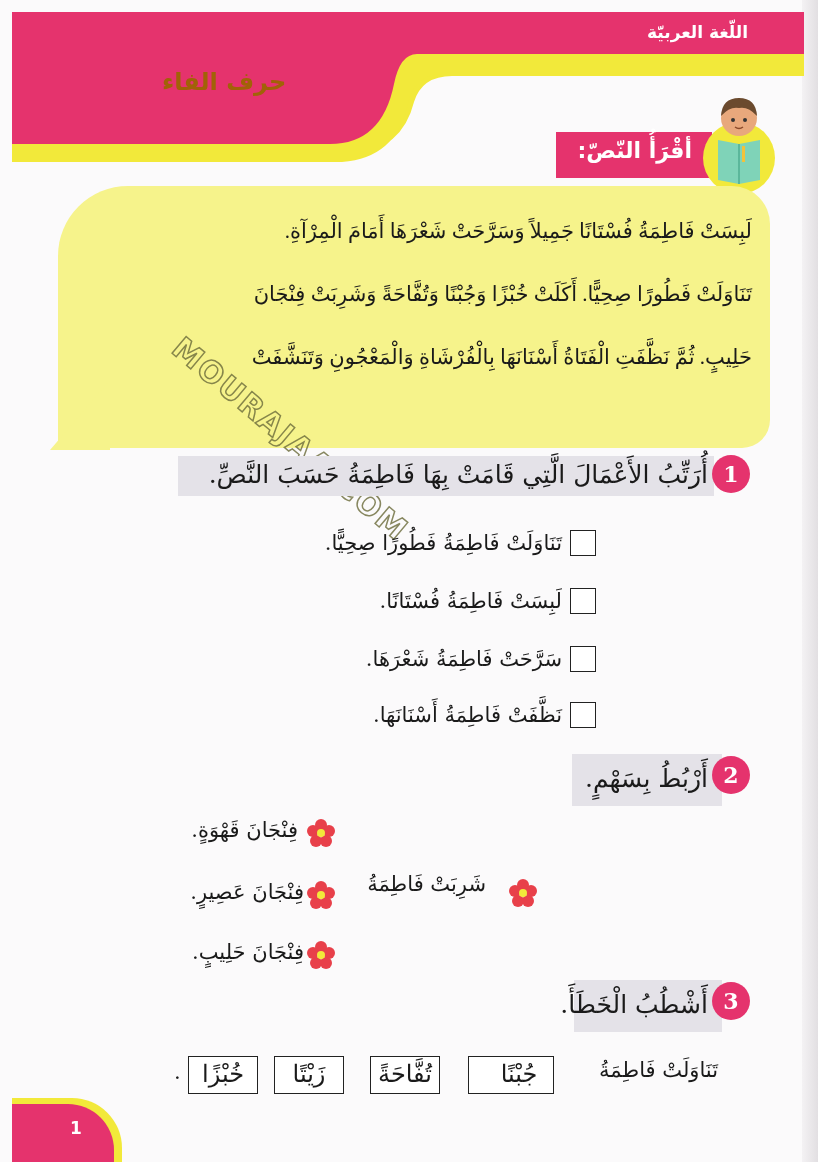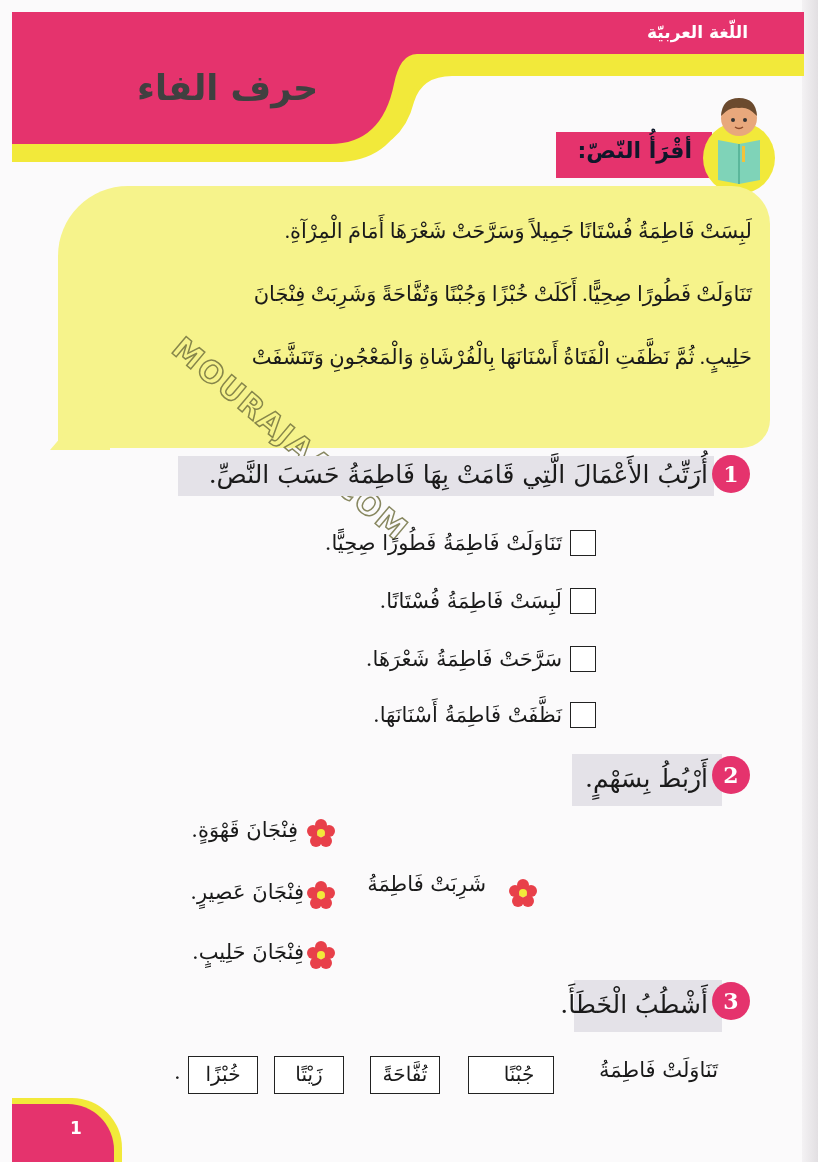--- a/index.html
+++ b/index.html
@@ -3,40 +3,40 @@
 <meta charset="utf-8">
 <style>
   html,body{margin:0;padding:0;}
   body{width:818px;height:1162px;background:#fbfafb;position:relative;overflow:hidden;font-family:"DejaVu Sans",sans-serif;color:#1a1a1a;}
   .page{position:absolute;left:0;top:0;width:818px;height:994px;}
   .right-edge{position:absolute;right:0;top:0;width:16px;height:1162px;background:linear-gradient(90deg,#f4f2f4,#e2dfe2);}
   
   .top-band{position:absolute;left:12px;top:12px;width:792px;height:42px;background:#e5336d;}
   .subject{position:absolute;right:70px;top:22px;color:#fff;font-size:17px;font-weight:bold;direction:rtl;}
   .title-wrap{position:absolute;left:12px;top:54px;width:800px;height:110px;}
-  .lesson-title{position:absolute;left:137px;top:68px;color:#404040;font-size:35px;font-weight:bold;direction:rtl;}
+  .lesson-title{position:absolute;left:162px;top:68px;color:#a16207;font-size:24px;font-weight:bold;direction:rtl;}
   
   .read-label{position:absolute;left:556px;top:132px;width:156px;height:46px;background:#e5336d;}
-  .read-label span{position:absolute;right:20px;top:6px;color:#0f172a;font-size:22px;font-weight:bold;direction:rtl;}
+  .read-label span{position:absolute;right:20px;top:6px;color:#ffffff;font-size:22px;font-weight:bold;direction:rtl;}
   .avatar{position:absolute;left:702px;top:96px;width:74px;height:100px;}
   
   .bubble{position:absolute;left:58px;top:186px;width:712px;height:262px;background:#f6f38b;border-radius:70px 38px 28px 0;}
   .bubble-tail{position:absolute;left:50px;top:380px;width:60px;height:70px;background:#f6f38b;clip-path:polygon(0 100%,100% 0,100% 100%);}
   .passage{position:absolute;left:82px;top:200px;width:670px;direction:rtl;text-align:right;font-family:Liberation Serif, serif;font-size:21px;line-height:63px;}
   
   .watermark{position:absolute;left:188px;top:330px;transform:rotate(40deg);transform-origin:left top;font-family:"DejaVu Sans",sans-serif;font-weight:bold;font-size:30px;color:transparent;-webkit-text-stroke:1.5px #6b6b3a;letter-spacing:2px;opacity:.8;}
   
   .q-bar{position:absolute;height:40px;background:#e4e2e8;}
   .q-num{position:absolute;width:38px;height:38px;border-radius:50%;background:#e5336d;color:#fff;font-family:"DejaVu Serif",serif;font-weight:bold;font-size:22px;text-align:center;line-height:38px;}
   .q-text{position:absolute;direction:rtl;text-align:right;font-family:"DejaVu Serif",serif;font-size:25px;}
   .item{position:absolute;right:222px;direction:rtl;display:flex;align-items:center;font-family:"DejaVu Serif",serif;font-size:21px;}
   .cbox{width:24px;height:24px;border:1.5px solid #222;background:#fff;margin-left:8px;display:inline-block;}
   .flower{position:absolute;width:30px;height:30px;}
   .opt{position:absolute;direction:rtl;font-family:"DejaVu Serif",serif;font-size:21px;}
-  .word-box{position:absolute;top:1056px;height:36px;border:1.5px solid #222;background:#fff;text-align:center;line-height:34px;font-family:"DejaVu Serif",serif;font-size:20px;direction:rtl;}
+  .word-box{position:absolute;top:1056px;height:36px;border:1.5px solid #222;background:#fff;text-align:center;line-height:34px;font-family:"DejaVu Serif",serif;font-size:24px;direction:rtl;}
   .footer-yellow{position:absolute;left:12px;top:1098px;width:110px;height:64px;background:#f2e93a;border-top-right-radius:50px;}
   .footer-pink{position:absolute;left:12px;top:1104px;width:102px;height:58px;background:#e5336d;border-top-right-radius:46px;}
   .page-num{position:absolute;left:70px;top:1118px;color:#fff;font-weight:bold;font-size:17px;}
 </style>
 </head>
 <body>
 
 <div class="page">
   <div class="right-edge"></div>
 

